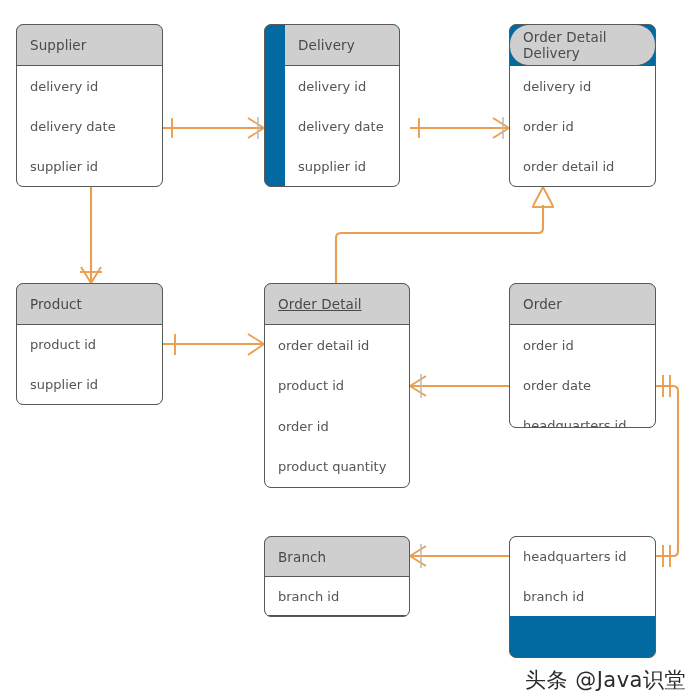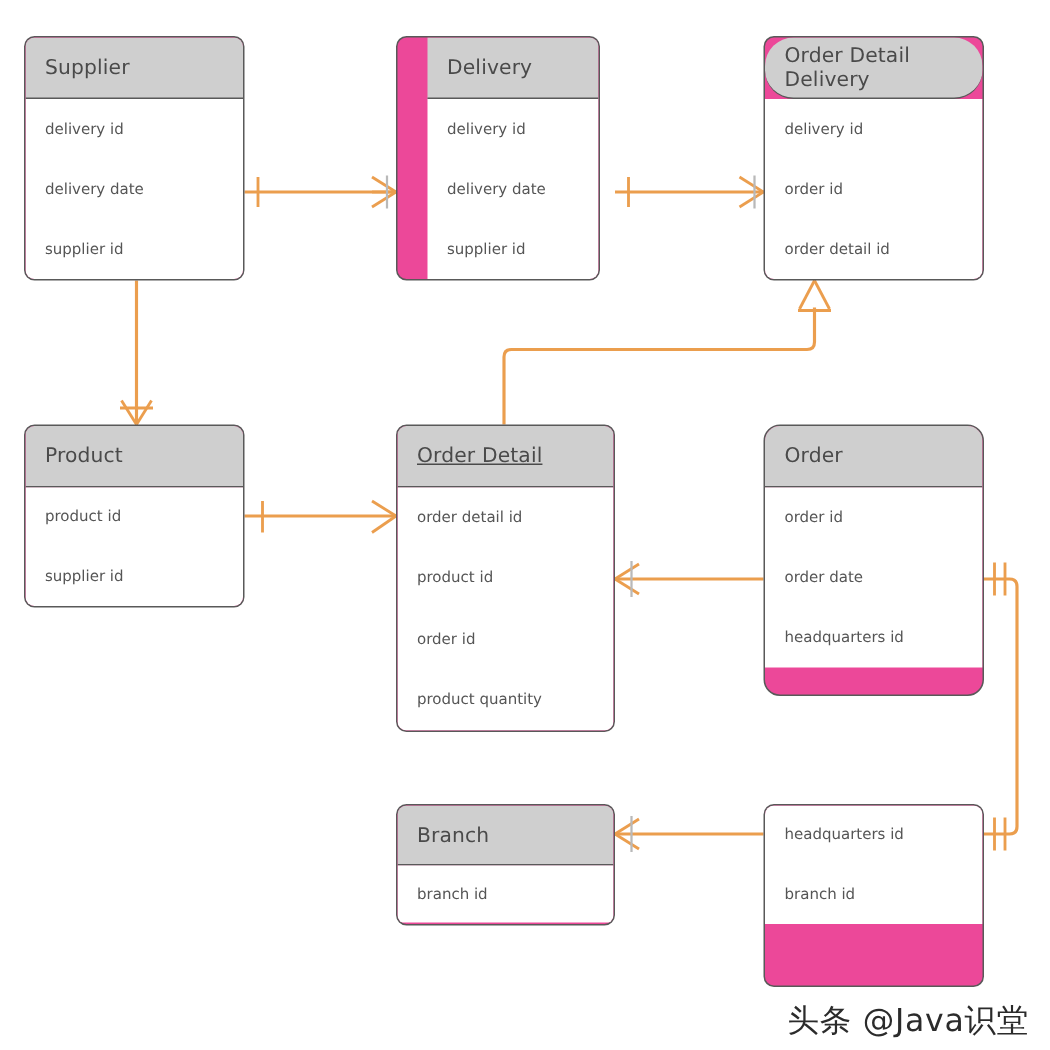--- a/index.html
+++ b/index.html
@@ -12,21 +12,21 @@
   }
   #canvas{position:absolute;left:0;top:0;width:700px;height:700px;}
 
   .erd-svg{position:absolute;left:0;top:0;width:700px;height:700px;}
 
   .entity{
     position:absolute;
     box-sizing:border-box;
     border:1.6px solid #595959;
     border-radius:7px;
-    background:#ec4899;
+    background:#0369a1;
     overflow:hidden;
     box-shadow:0 0 0 0 rgba(0,0,0,0);
   }
   .entity-header{
     background:#cfcfcf;
     border-bottom:1.6px solid #595959;
     box-sizing:border-box;
     display:flex;
     align-items:center;
     padding-left:13px;
@@ -38,21 +38,21 @@
     box-sizing:border-box;
     display:flex;
     flex-direction:column;
     background:#fff;
   }
   .attr{
     display:flex;
     align-items:center;
     padding-left:13px;
     color:#555555;
-    font-size:10px;
+    font-size:13px;
     box-sizing:border-box;
     flex:1 1 auto;
   }
   .watermark{
     position:absolute;
     right:14px;
     bottom:6px;
     font-size:21px;
     color:#2b2b2b;
     font-family:"DejaVu Sans", sans-serif;
@@ -193,21 +193,21 @@
       <span>Order Detail</span>
     </div>
     <div class="entity-body" style="height:162px;">
       <div class="attr">order detail id</div>
       <div class="attr">product id</div>
       <div class="attr">order id</div>
       <div class="attr">product quantity</div>
     </div>
   </div>
 
-  <div class="entity" style="left:509px;top:283px;width:147px;height:181px;border-radius:11px;">
+  <div class="entity" style="left:509px;top:283px;width:147px;height:145px;">
     <div class="entity-header" style="height:41px;">
       <span>Order</span>
     </div>
     <div class="entity-body" style="height:120px;">
       <div class="attr">order id</div>
       <div class="attr">order date</div>
       <div class="attr">headquarters id</div>
     </div>
   </div>
 

